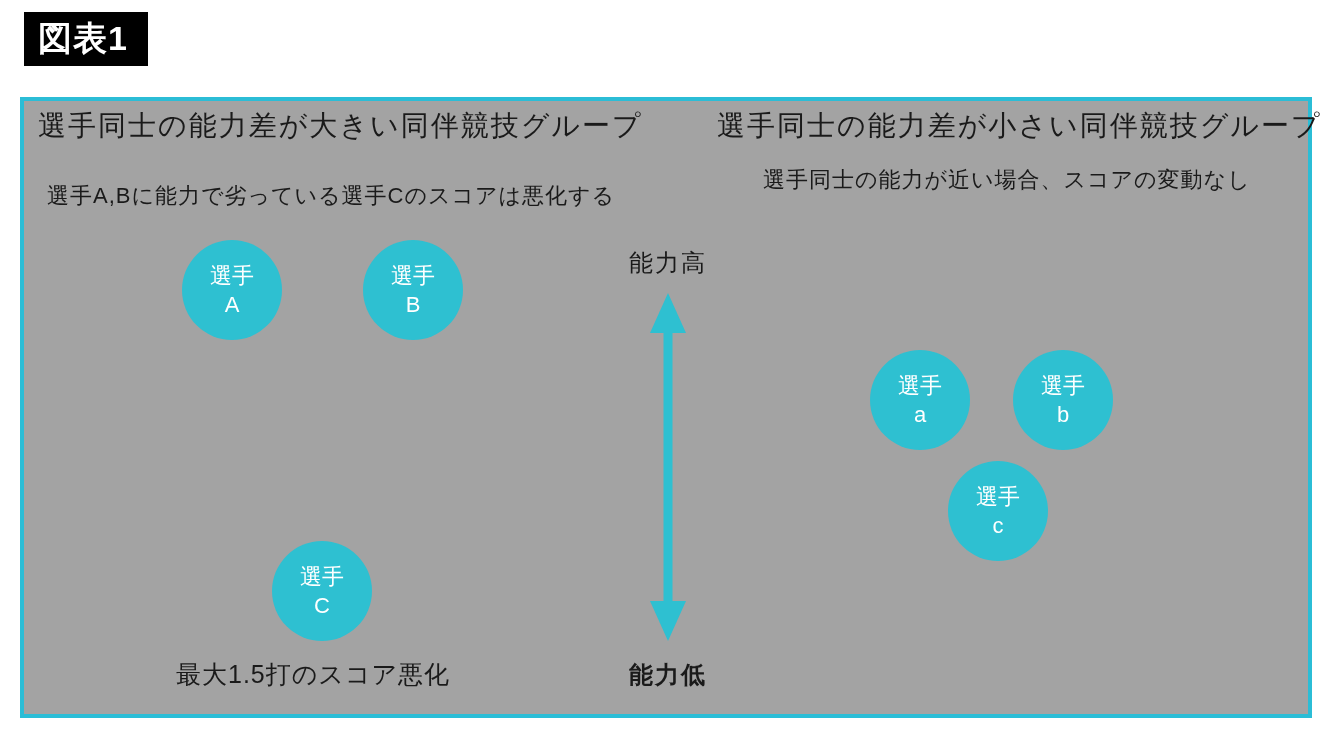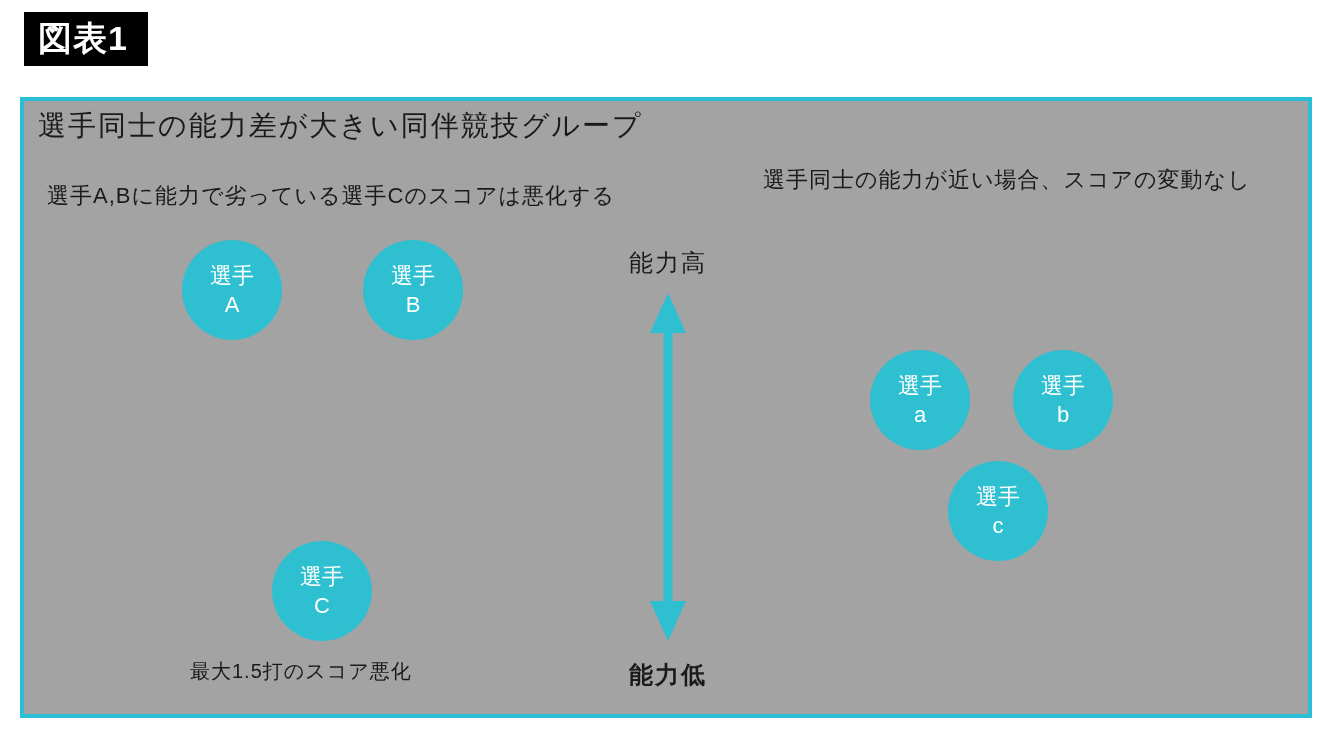--- a/index.html
+++ b/index.html
@@ -74,22 +74,22 @@
     line-height:29px;
   }
   .pos-A{ left:158px; top:139px; }
   .pos-B{ left:339px; top:139px; }
   .pos-C{ left:248px; top:440px; }
   .pos-a{ left:846px; top:249px; }
   .pos-b{ left:989px; top:249px; }
   .pos-c{ left:924px; top:360px; }
   .footnote{
     position:absolute;
-    left:166px; top:557px;
-    font-size:20px;
+    left:152px; top:557px;
+    font-size:25px;
     letter-spacing:1px;
     white-space:nowrap;
   }
   .axis-label{
     position:absolute;
     left:644px;
     transform:translateX(-50%);
     font-size:24px;
     letter-spacing:2px;
     white-space:nowrap;
@@ -138,20 +138,21 @@
     <div class="axis-label axis-high">能力高</div>
 
     <svg class="axis-arrow" width="56" height="352" viewBox="0 0 56 352" aria-hidden="true">
       <line class="arrow-line" x1="28" y1="36" x2="28" y2="316"></line>
       <polygon class="arrow-head" points="28,2 10,42 46,42"></polygon>
       <polygon class="arrow-head" points="28,350 10,310 46,310"></polygon>
     </svg>
 
     <div class="axis-label axis-low">能力低</div>
 
+    <div class="title title-right">選手同士の能力差が小さい同伴競技グループ</div>
     <div class="subtitle subtitle-right">選手同士の能力が近い場合、スコアの変動なし</div>
 
     <div class="circle pos-a">
       <span>選手</span>
       <span>a</span>
     </div>
     <div class="circle pos-b">
       <span>選手</span>
       <span>b</span>
     </div>

